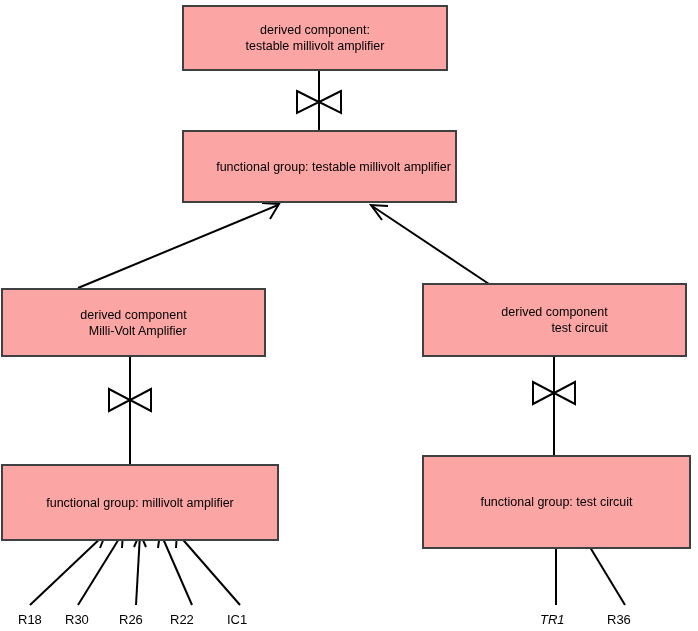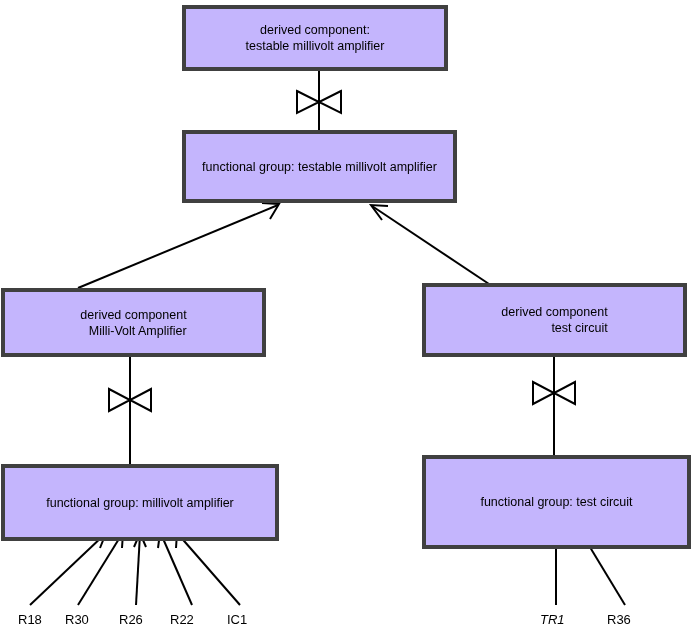--- a/index.html
+++ b/index.html
@@ -14,22 +14,22 @@
   }
   #canvas {
     position: relative;
     width: 698px;
     height: 631px;
     background: #ffffff;
     overflow: hidden;
   }
   .node {
     position: absolute;
-    border: 4px solid #404040;
-    background: #c4b5fd;
+    border: 2px solid #404040;
+    background: #fca5a5;
     box-sizing: border-box;
     display: flex;
     align-items: center;
     justify-content: center;
     z-index: 3;
   }
   .node .node-text {
     font-size: 12.5px;
     line-height: 16px;
     white-space: pre-line;
@@ -131,21 +131,21 @@
       <line x1="625" y1="605" x2="582" y2="534" stroke="#000000" stroke-width="2"></line>
       <polyline points="578,548 581,533 594,541" fill="none" stroke="#000000" stroke-width="2"></polyline>
     </g>
   </svg>
 
   <div class="node center-text" style="left:182px; top:5px; width:266px; height:66px;">
     <span class="node-text">derived component:
  testable millivolt amplifier</span>
   </div>
 
-  <div class="node center-text" style="left:182px; top:130px; width:275px; height:73px;">
+  <div class="node center-text" style="left:182px; top:130px; width:275px; height:73px;justify-content:flex-end;">
     <span class="node-text">functional group: testable millivolt amplifier</span>
   </div>
 
   <div class="node" style="left:1px; top:288px; width:265px; height:69px;">
     <span class="node-text">derived component
 Milli-Volt Amplifier</span>
   </div>
 
   <div class="node" style="left:422px; top:283px; width:265px; height:74px;">
     <span class="node-text">derived component

